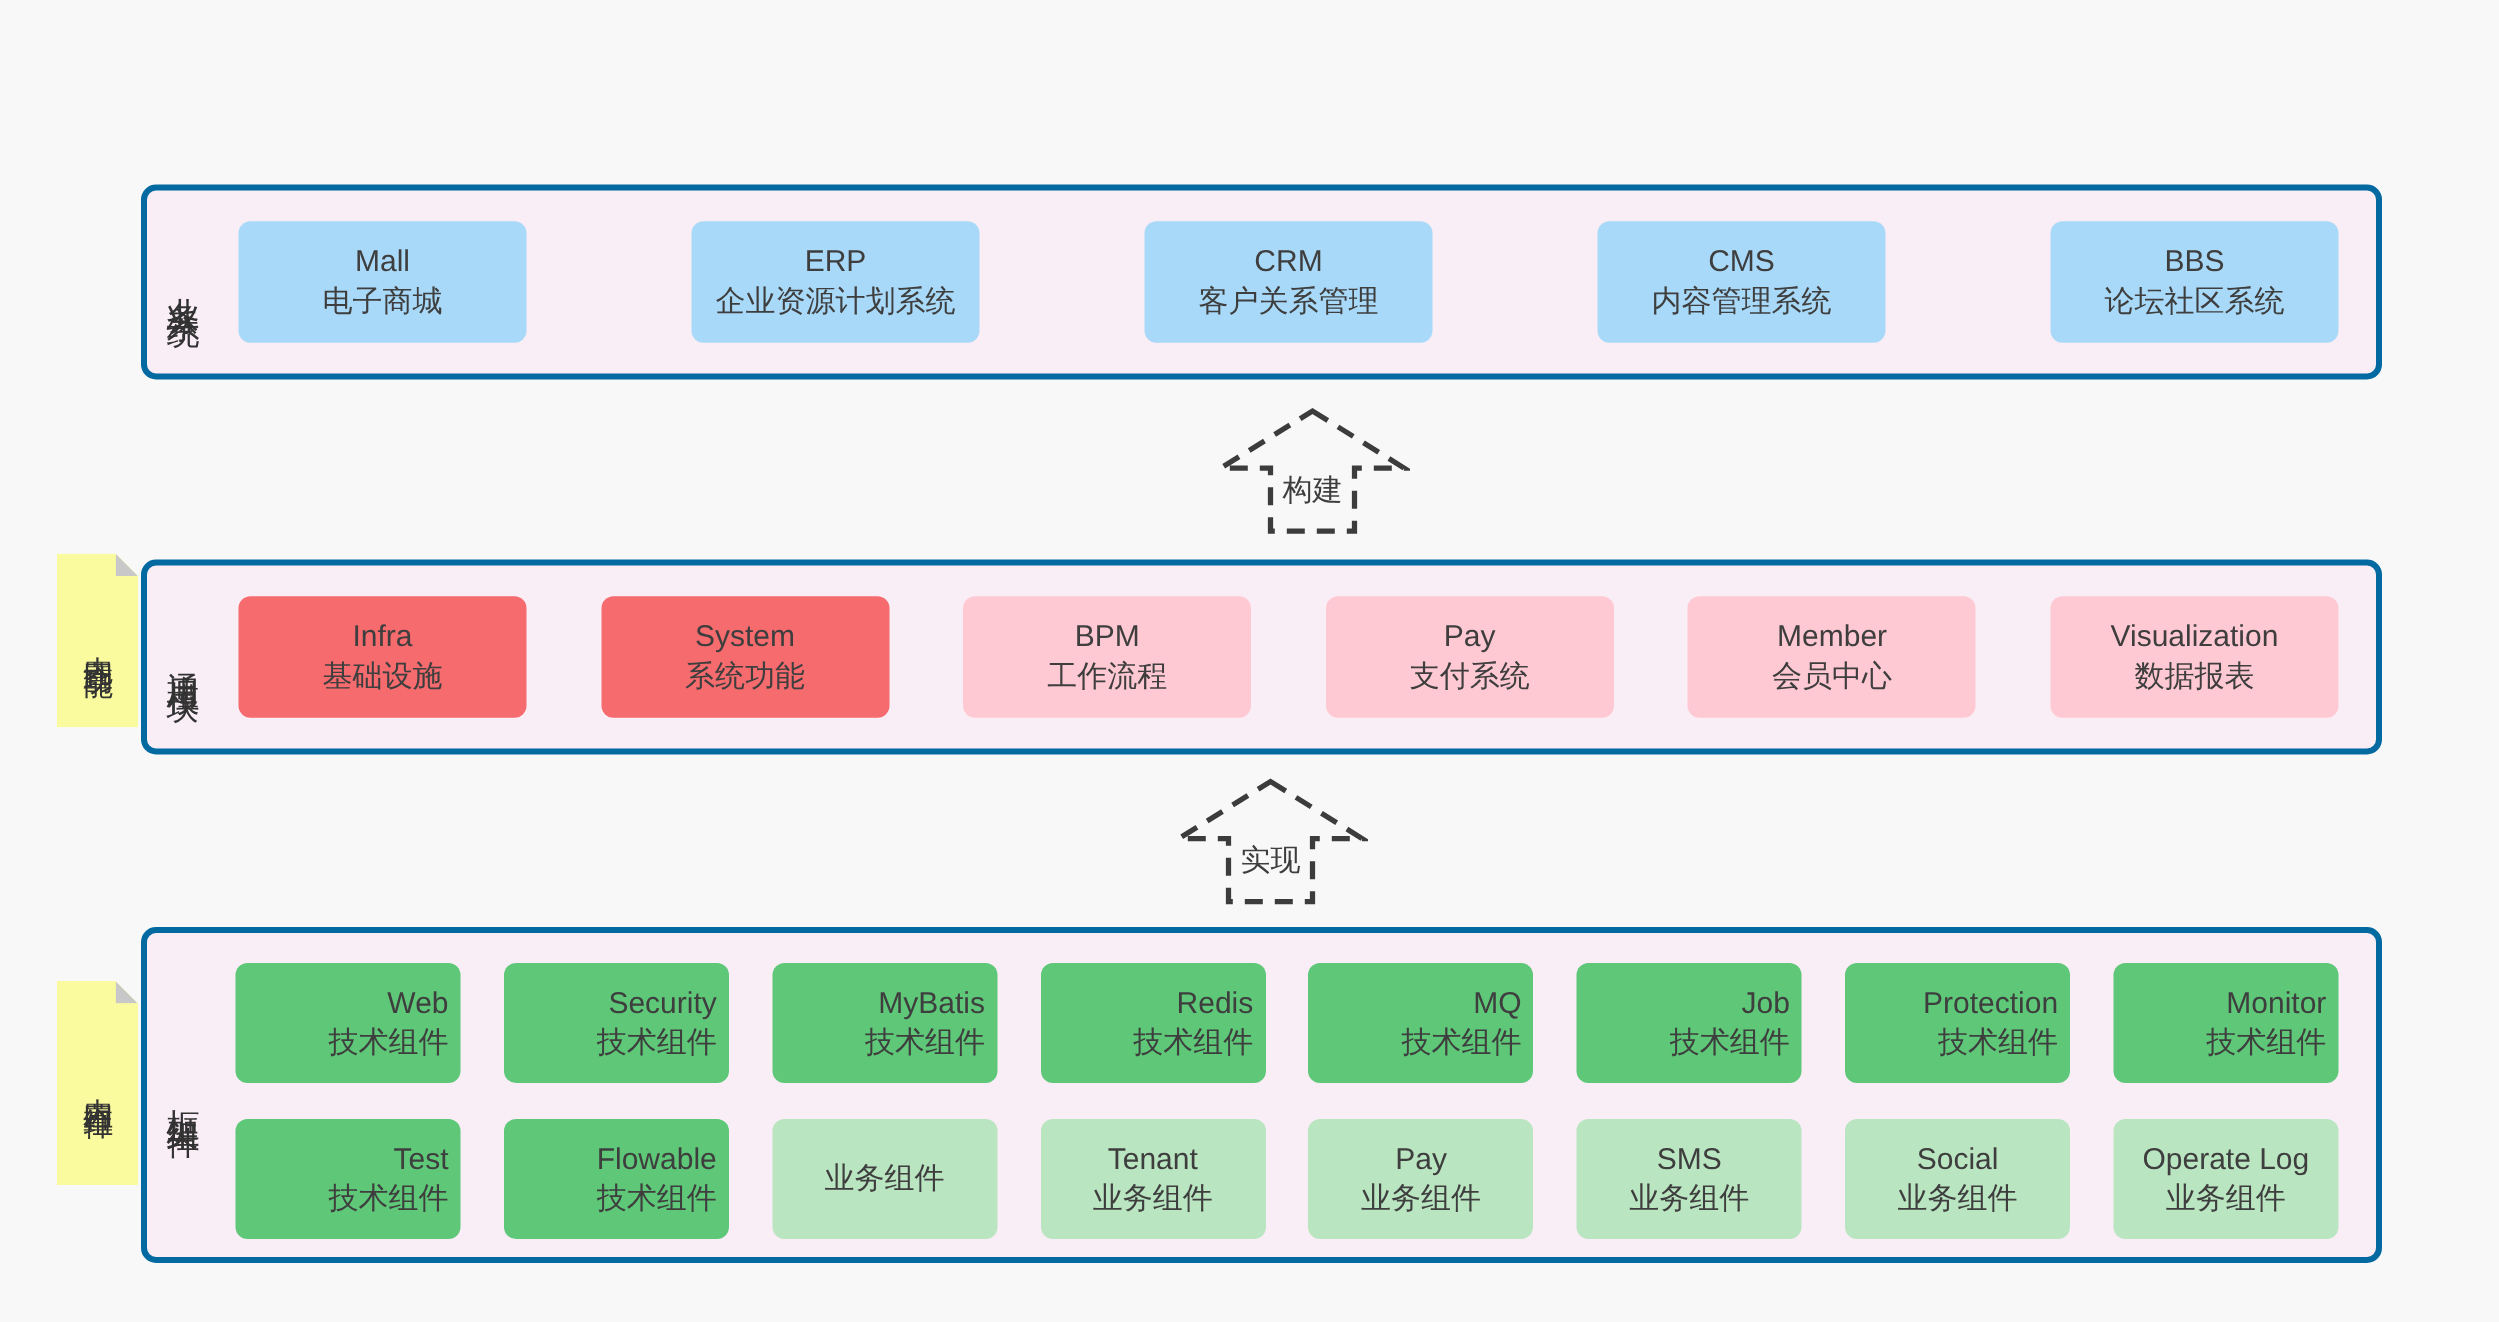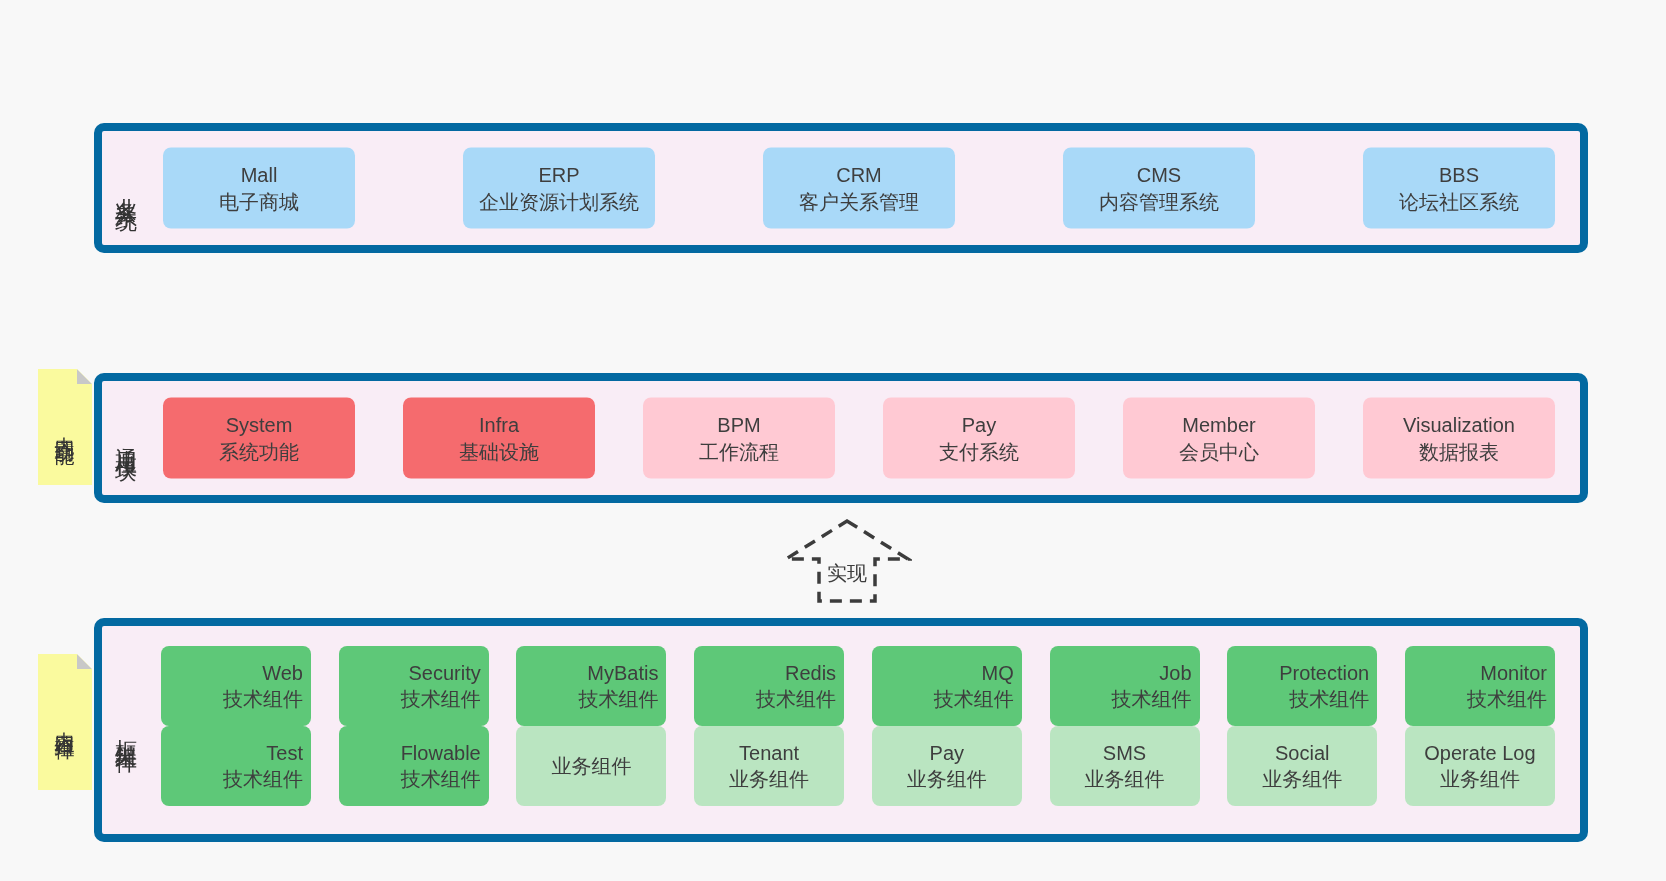--- a/index.html
+++ b/index.html
@@ -2,39 +2,39 @@
 <html><head>
 <meta charset="utf-8">
 <style>
   html,body { margin:0; padding:0; background:#f8f8f8; }
   .stage {
     position:relative; width:1666px; height:881px; background:#f8f8f8;
     font-family:"Liberation Sans","DejaVu Sans",sans-serif; color:#3e3e3e; overflow:hidden;
   }
   .panel {
     position:absolute; left:94px; width:1494px; box-sizing:border-box;
-    background:#f9edf6; border:8px solid #0369a1; border-radius:10px;
+    background:#f9edf6; border:4px solid #0369a1; border-radius:10px;
   }
   .panel-business   { top:123px; height:130px; }
   .panel-modules    { top:373px; height:130px; }
   .panel-components { top:618px; height:224px; }
 
   .panel-label {
     position:absolute; left:13px; top:50%; transform:translateY(-50%);
     writing-mode:vertical-rl; text-orientation:upright;
     font-size:22px; line-height:1; letter-spacing:4px; color:#333;
   }
 
   .box-row {
     position:absolute; left:61px; right:25px; top:50%; transform:translateY(-50%);
     display:flex; justify-content:space-between;
   }
   .grid { position:absolute; left:59px; right:25px; top:20px; }
   .row8 { position:static; transform:none; display:flex; justify-content:space-between; }
-  .row8 + .row8 { }
+  .row8 + .row8 { margin-top:24px; }
 
   .box {
     box-sizing:border-box; border-radius:8px; padding:4px 8px;
     display:flex; flex-direction:column; justify-content:center; align-items:center;
     text-align:center; font-size:20px; line-height:1.35; color:#3e3e3e;
   }
   .box-lg { width:192px; height:81px; }
   .box-sm { width:150px; height:80px; line-height:1.3; }
   .box span { display:block; }
 
@@ -93,35 +93,41 @@
         <span>CMS</span>
         <span>内容管理系统</span>
       </div>
       <div class="box box-lg blue">
         <span>BBS</span>
         <span>论坛社区系统</span>
       </div>
     </div>
   </section>
 
+  <div class="arrow arrow-build">
+    <svg viewBox="0 0 130 86">
+      <path d="M65 3 L126 41 L93 41 L93 83 L37 83 L37 41 L4 41 Z" fill="none" stroke="#3c3c3c" stroke-width="3.5" stroke-dasharray="12 8"></path>
+    </svg>
+    <div class="arrow-label">构建</div>
+  </div>
 
   <div class="note note-1">
     <span class="note-text">内置功能</span>
   </div>
 
   <section class="panel panel-modules">
     <div class="panel-label">通用模块</div>
     <div class="box-row">
       <div class="box box-lg red">
+        <span>Infra</span>
+        <span>基础设施</span>
+      </div>
+      <div class="box box-lg red">
         <span>System</span>
         <span>系统功能</span>
-      </div>
-      <div class="box box-lg red">
-        <span>Infra</span>
-        <span>基础设施</span>
       </div>
       <div class="box box-lg pink">
         <span>BPM</span>
         <span>工作流程</span>
       </div>
       <div class="box box-lg pink">
         <span>Pay</span>
         <span>支付系统</span>
       </div>
       <div class="box box-lg pink">

